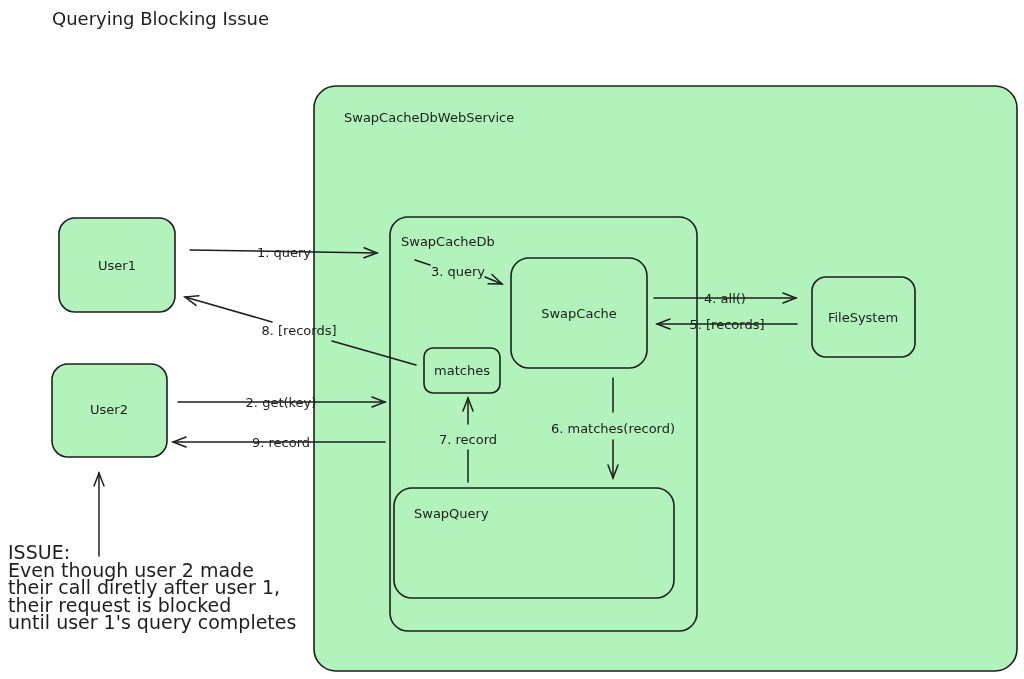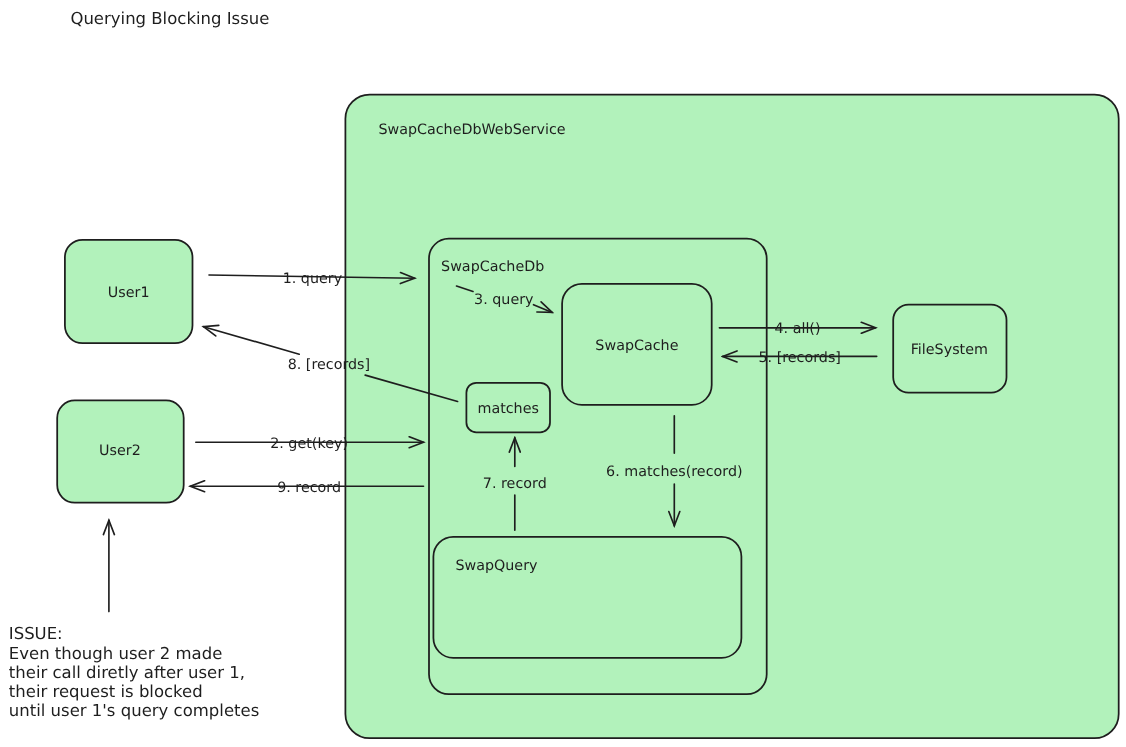--- a/index.html
+++ b/index.html
@@ -2,22 +2,22 @@
 <html><head>
   <meta charset="utf-8">
   <style>
     html, body { margin: 0; padding: 0; background: #ffffff; }
     body { width: 1024px; height: 679px; position: relative; overflow: hidden;
            font-family: "DejaVu Sans", sans-serif; color: #1e1e1e; }
     svg { position: absolute; left: 0; top: 0; }
     .lbl { font-family: "DejaVu Sans", sans-serif; font-size: 13px; fill: #1e1e1e; }
     .shape { fill: #b2f2bb; stroke: #1e1e1e; stroke-width: 1.6; }
     .line { stroke: #1e1e1e; stroke-width: 1.5; fill: none; stroke-linecap: round; stroke-linejoin: round; }
-    .note { position: absolute; left: 8px; top: 568px; font-size: 15px; line-height: 17.5px; white-space: pre; }
-    .title { position: absolute; left: 52px; top: 8px; font-size: 15px; margin-left: 12px; }
+    .note { position: absolute; left: 8px; top: 544px; font-size: 19px; line-height: 17.5px; white-space: pre; }
+    .title { position: absolute; left: 52px; top: 8px; font-size: 18px; }
   </style>
 </head>
 <body>
 
 <div class="title">Querying Blocking Issue</div>
 
 <svg width="1024" height="679" viewBox="0 0 1024 679">
   <defs>
     <marker id="ah" markerWidth="16" markerHeight="12" refX="14" refY="6" orient="auto" markerUnits="userSpaceOnUse">
       <path d="M1,1 L14,6 L1,11" fill="none" stroke="#1e1e1e" stroke-width="1.5" stroke-linecap="round"></path>

